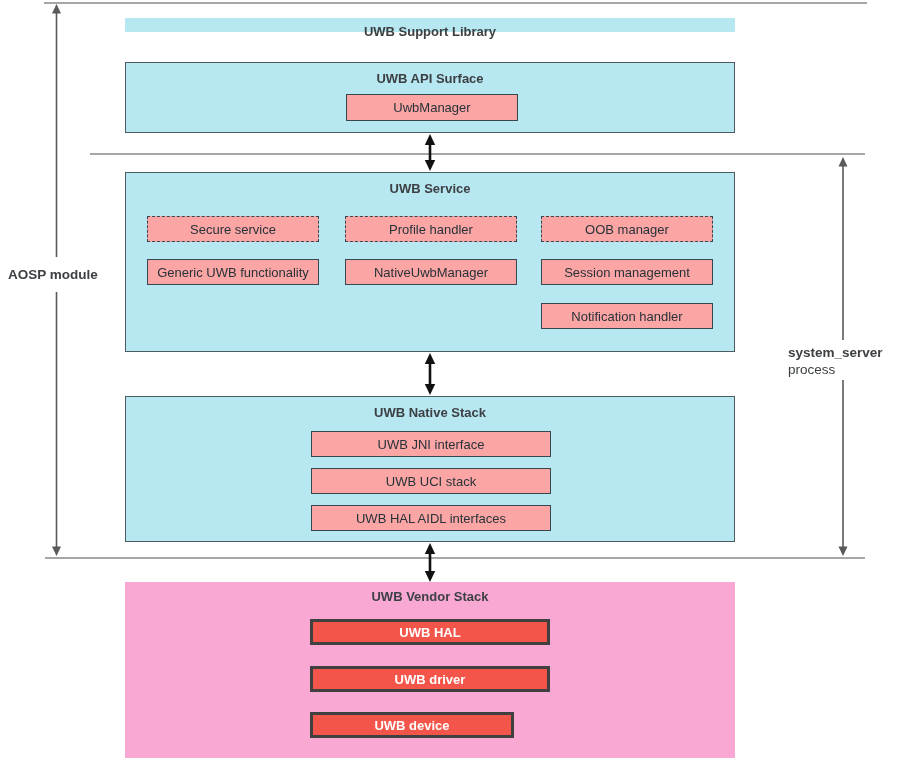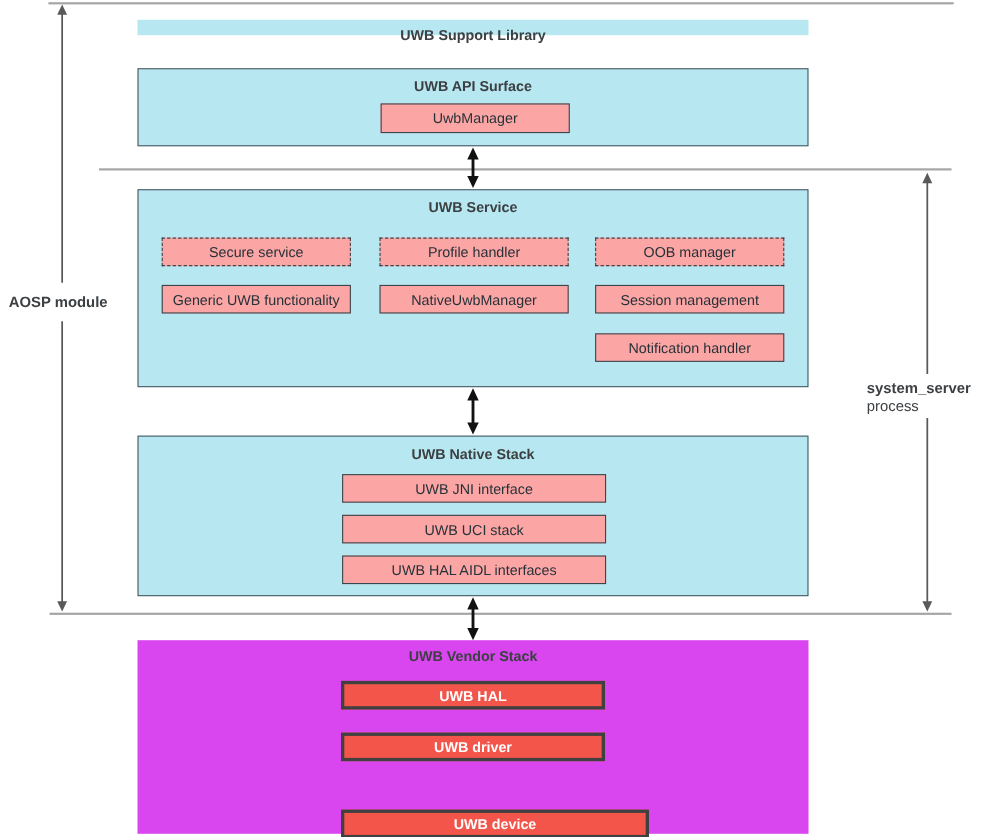--- a/index.html
+++ b/index.html
@@ -44,21 +44,21 @@
   }
   .module.dashed { border: 1.5px dashed #37474f; }
   .module.red {
     background: #f4554a;
     border: 3px solid #404040;
     color: #ffffff;
     font-weight: bold;
   }
   .vendor-box {
     position: absolute;
-    background: #d946ef;
+    background: #f9a8d4;
     box-sizing: border-box;
   }
   .side-label {
     position: absolute;
     font-size: 13.5px;
     color: #3c4043;
     background: #ffffff;
     line-height: 17px;
   }
   .bold { font-weight: bold; }
@@ -143,21 +143,21 @@
     <div class="layer-title" style="top:8px;">UWB Native Stack</div>
     <div class="module" style="left:185px; top:34px; width:240px; height:26px;">UWB JNI interface</div>
     <div class="module" style="left:185px; top:71px; width:240px; height:26px;">UWB UCI stack</div>
     <div class="module" style="left:185px; top:108px; width:240px; height:26px;text-align:center;">UWB HAL AIDL interfaces</div>
   </div>
 
   <div class="vendor-box" style="left:125px; top:582px; width:610px; height:176px;">
     <div class="layer-title" style="top:7px;">UWB Vendor Stack</div>
     <div class="module red" style="left:185px; top:37px; width:240px; height:26px;">UWB HAL</div>
     <div class="module red" style="left:185px; top:84px; width:240px; height:26px;">UWB driver</div>
-    <div class="module red" style="left:185px; top:130px; width:280px; height:26px;margin-top:24px;">UWB device</div>
+    <div class="module red" style="left:185px; top:130px; width:204px; height:26px;">UWB device</div>
   </div>
 
   <div class="side-label bold" style="left:8px; top:264px; padding:2px 0;">AOSP module</div>
 
   <div class="side-label" style="left:788px; top:342px; padding:2px 0;">
     <div class="bold">system_server</div>
     <div>process</div>
   </div>
 
 </div>

